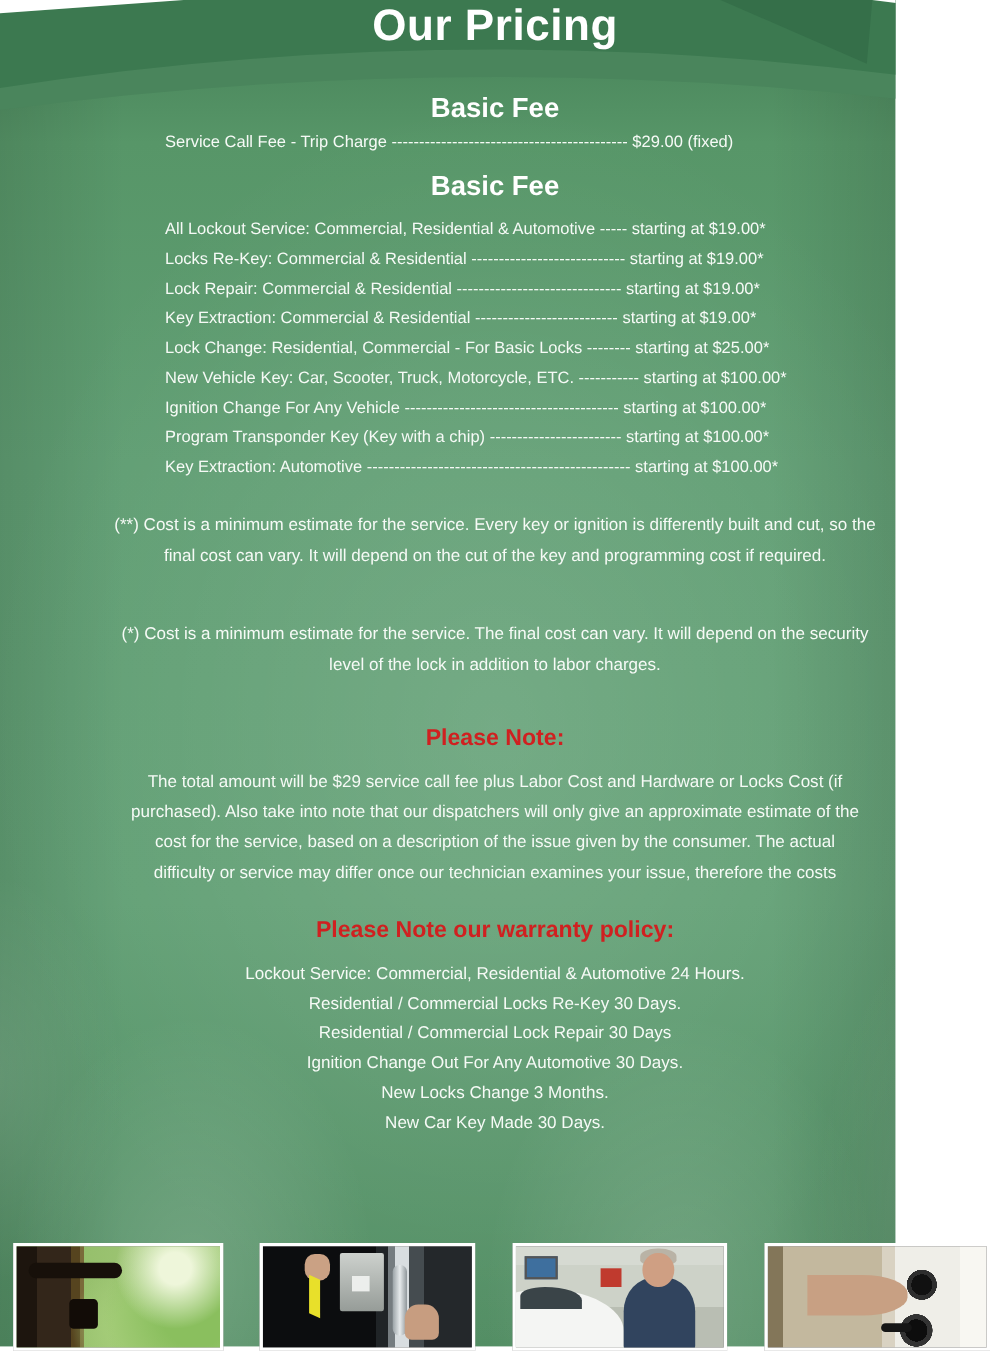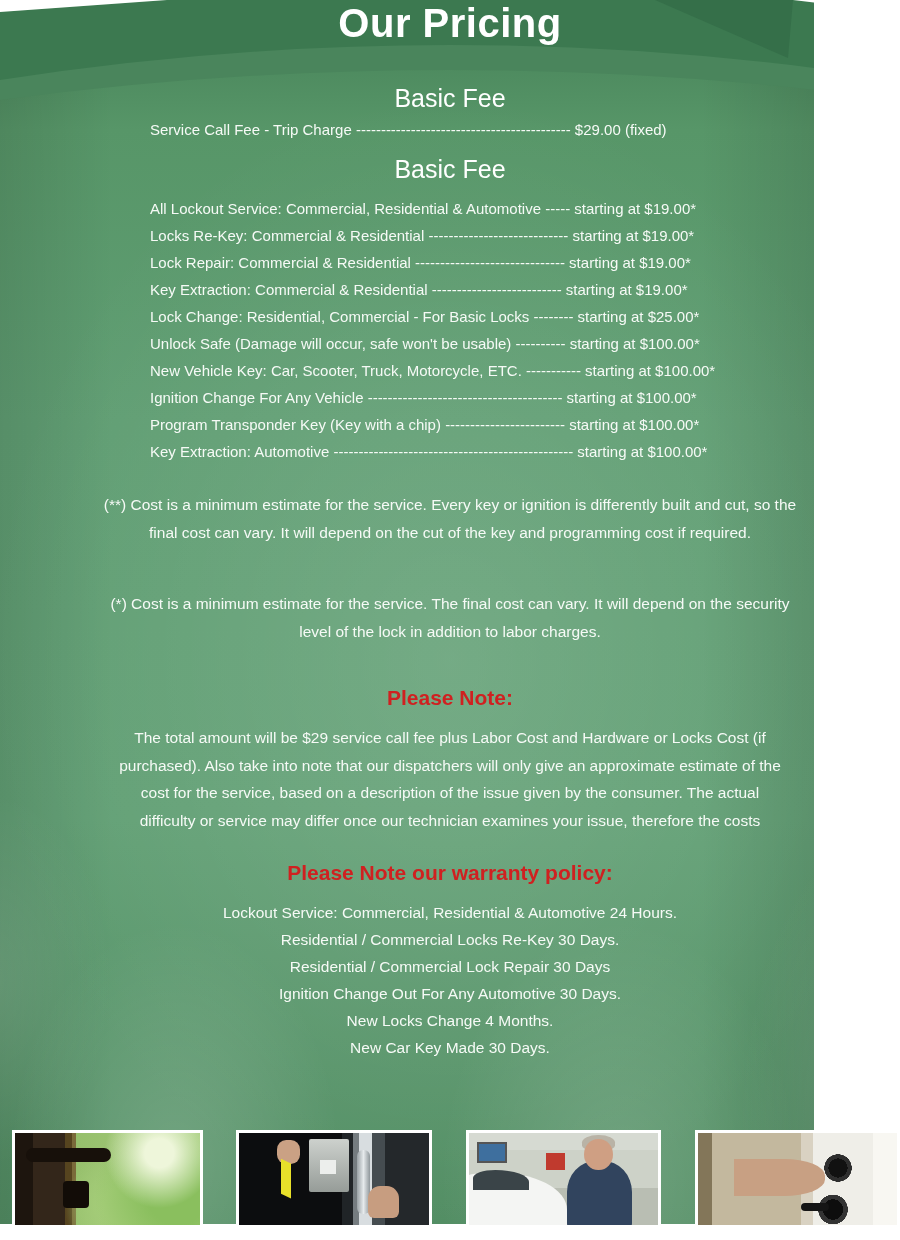--- a/index.html
+++ b/index.html
@@ -21,21 +21,21 @@
 
   
   .ribbon{position:absolute;left:0;top:0;display:block;}
   .page-title{
     position:absolute;left:0;top:0;width:900px;margin:0;text-align:center;
     font-size:40px;font-weight:bold;letter-spacing:.5px;color:#fff;line-height:46px;
   }
 
   
   .content{position:absolute;left:0;top:0;width:900px;color:var(--text_white,#f6faf6);}
-  h2.sub{margin:0;text-align:center;color:#fff;font-size:25px;font-weight:normal;line-height:28px;}
+  h2.sub{margin:0;text-align:center;color:#fff;font-size:25px;font-weight:bold;line-height:28px;}
   .h2-1{padding-top:84px;}
   .h2-2{padding-top:15px;}
   .inner{width:600px;margin:0 auto;}
   .svc-line{margin:8px 0 0 0;font-size:15px;line-height:20px;text-align:left;}
   .price-list{list-style:none;margin:12px 0 0 0;padding:0;font-size:15px;}
   .price-list li{line-height:27px;white-space:nowrap;}
   .note{width:700px;margin:0 auto;text-align:center;font-size:15.5px;line-height:27.5px;}
   .note-1{margin-top:44px;}
   .note-2{margin-top:26px;}
   .red-head{margin:15px;text-align:center;color:var(--accent_red,#d02020);font-size:21px;font-weight:bold;line-height:23px;}
@@ -117,41 +117,40 @@
 
       <h2 class="sub h2-2">Basic Fee</h2>
 
       <div class="inner">
         <ul class="price-list">
           <li>All Lockout Service: Commercial, Residential &amp; Automotive ----- starting at $19.00*</li>
           <li>Locks Re-Key: Commercial &amp; Residential ---------------------------- starting at $19.00*</li>
           <li>Lock Repair: Commercial &amp; Residential ------------------------------ starting at $19.00*</li>
           <li>Key Extraction: Commercial &amp; Residential -------------------------- starting at $19.00*</li>
           <li>Lock Change: Residential, Commercial - For Basic Locks -------- starting at $25.00*</li>
-          <li>Unlock Safe (Damage will occur, safe won't be usable) ---------- starting at $100.00*</li>
           <li>New Vehicle Key: Car, Scooter, Truck, Motorcycle, ETC. ----------- starting at $100.00*</li>
           <li>Ignition Change For Any Vehicle --------------------------------------- starting at $100.00*</li>
           <li>Program Transponder Key (Key with a chip) ------------------------ starting at $100.00*</li>
           <li>Key Extraction: Automotive ------------------------------------------------ starting at $100.00*</li>
         </ul>
       </div>
 
       <p class="note note-2">(**) Cost is a minimum estimate for the service. Every key or ignition is differently built and cut, so the final cost can vary. It will depend on the cut of the key and programming cost if required.</p>
       <p class="note note-1">(*) Cost is a minimum estimate for the service. The final cost can vary. It will depend on the security level of the lock in addition to labor charges.</p>
 
       <h3 class="red-head rh-1">Please Note:</h3>
       <p class="note para">The total amount will be $29 service call fee plus Labor Cost and Hardware or Locks Cost (if purchased). Also take into note that our dispatchers will only give an approximate estimate of the cost for the service, based on a description of the issue given by the consumer. The actual difficulty or service may differ once our technician examines your issue, therefore the costs</p>
 
       <h3 class="red-head rh-2">Please Note our warranty policy:</h3>
       <ul class="warranty">
         <li>Lockout Service: Commercial, Residential &amp; Automotive 24 Hours.</li>
         <li>Residential / Commercial Locks Re-Key 30 Days.</li>
         <li>Residential / Commercial Lock Repair 30 Days</li>
         <li>Ignition Change Out For Any Automotive 30 Days.</li>
-        <li>New Locks Change 4 Months.</li>
+        <li>New Locks Change 3 Months.</li>
         <li>New Car Key Made 30 Days.</li>
       </ul>
 
     </div>
   </section>
 
   <div class="photos">
     <figure class="photo p1">
       <div class="art art1">
         <div class="handle"></div>

